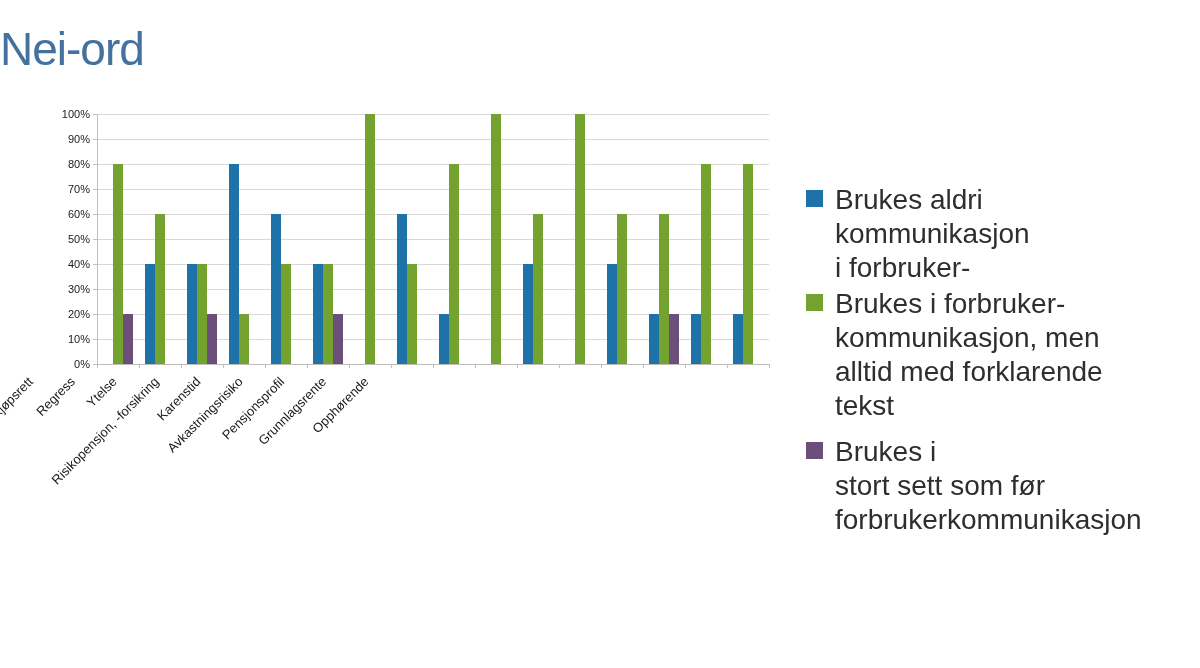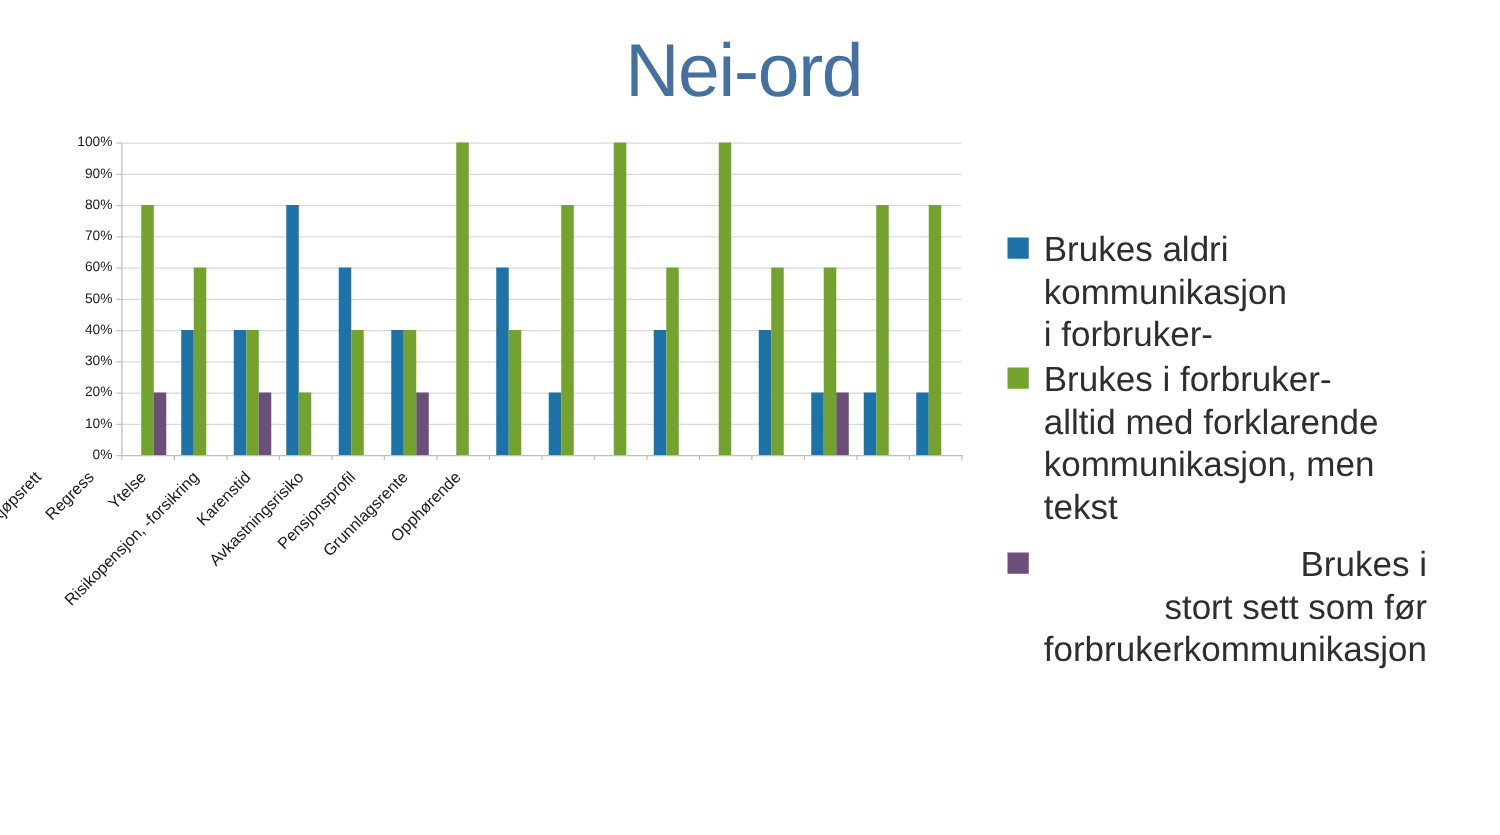--- a/index.html
+++ b/index.html
@@ -10,22 +10,21 @@
     height: 668px;
     background: #ffffff;
     overflow: hidden;
     font-family: "Liberation Sans", sans-serif;
   }
   .slide-title {
     position: absolute;
     top: 24px;
     left: 0;
     width: 1190px;
-    text-align: center;
-    font-size: 60px;
+    font-size: 46px;
     line-height: 1.1;
     letter-spacing: -1px;
     color: #44719F;
   }
   .chart { position: absolute; left: 0; top: 0; width: 800px; height: 668px; }
   .gridline { position: absolute; height: 1px; background: #D9D9D9; }
   .axis-line-y { position: absolute; width: 1px; background: #BFBFBF; }
   .axis-line-x { position: absolute; height: 1px; background: #BFBFBF; }
   .tick-x { position: absolute; width: 1px; height: 4px; background: #BFBFBF; }
   .tick-y { position: absolute; width: 4px; height: 1px; background: #BFBFBF; }
@@ -221,27 +220,27 @@
         <div class="legend-text" style="color: rgb(46, 46, 46);">
           <div>Brukes aldri</div>
           <div>kommunikasjon</div>
           <div>i forbruker-</div>
         </div>
       </div>
       <div class="legend-item" style="top: 287px;">
         <div class="legend-swatch" style="background: rgb(116, 162, 46);"></div>
         <div class="legend-text" style="color: rgb(46, 46, 46);">
           <div>Brukes i forbruker-</div>
+          <div>kommunikasjon, men</div>
           <div>alltid med forklarende</div>
-          <div>kommunikasjon, men</div>
           <div>tekst</div>
         </div>
       </div>
       <div class="legend-item" style="top: 435px;">
         <div class="legend-swatch" style="background: rgb(107, 78, 121);"></div>
-        <div class="legend-text" style="color: rgb(46, 46, 46); text-align: right;">
+        <div class="legend-text" style="color: rgb(46, 46, 46);">
           <div>Brukes i</div>
           <div>stort sett som før</div>
           <div>forbrukerkommunikasjon</div>
         </div>
       </div>
     </div>
 </div>
 
 </body></html>

